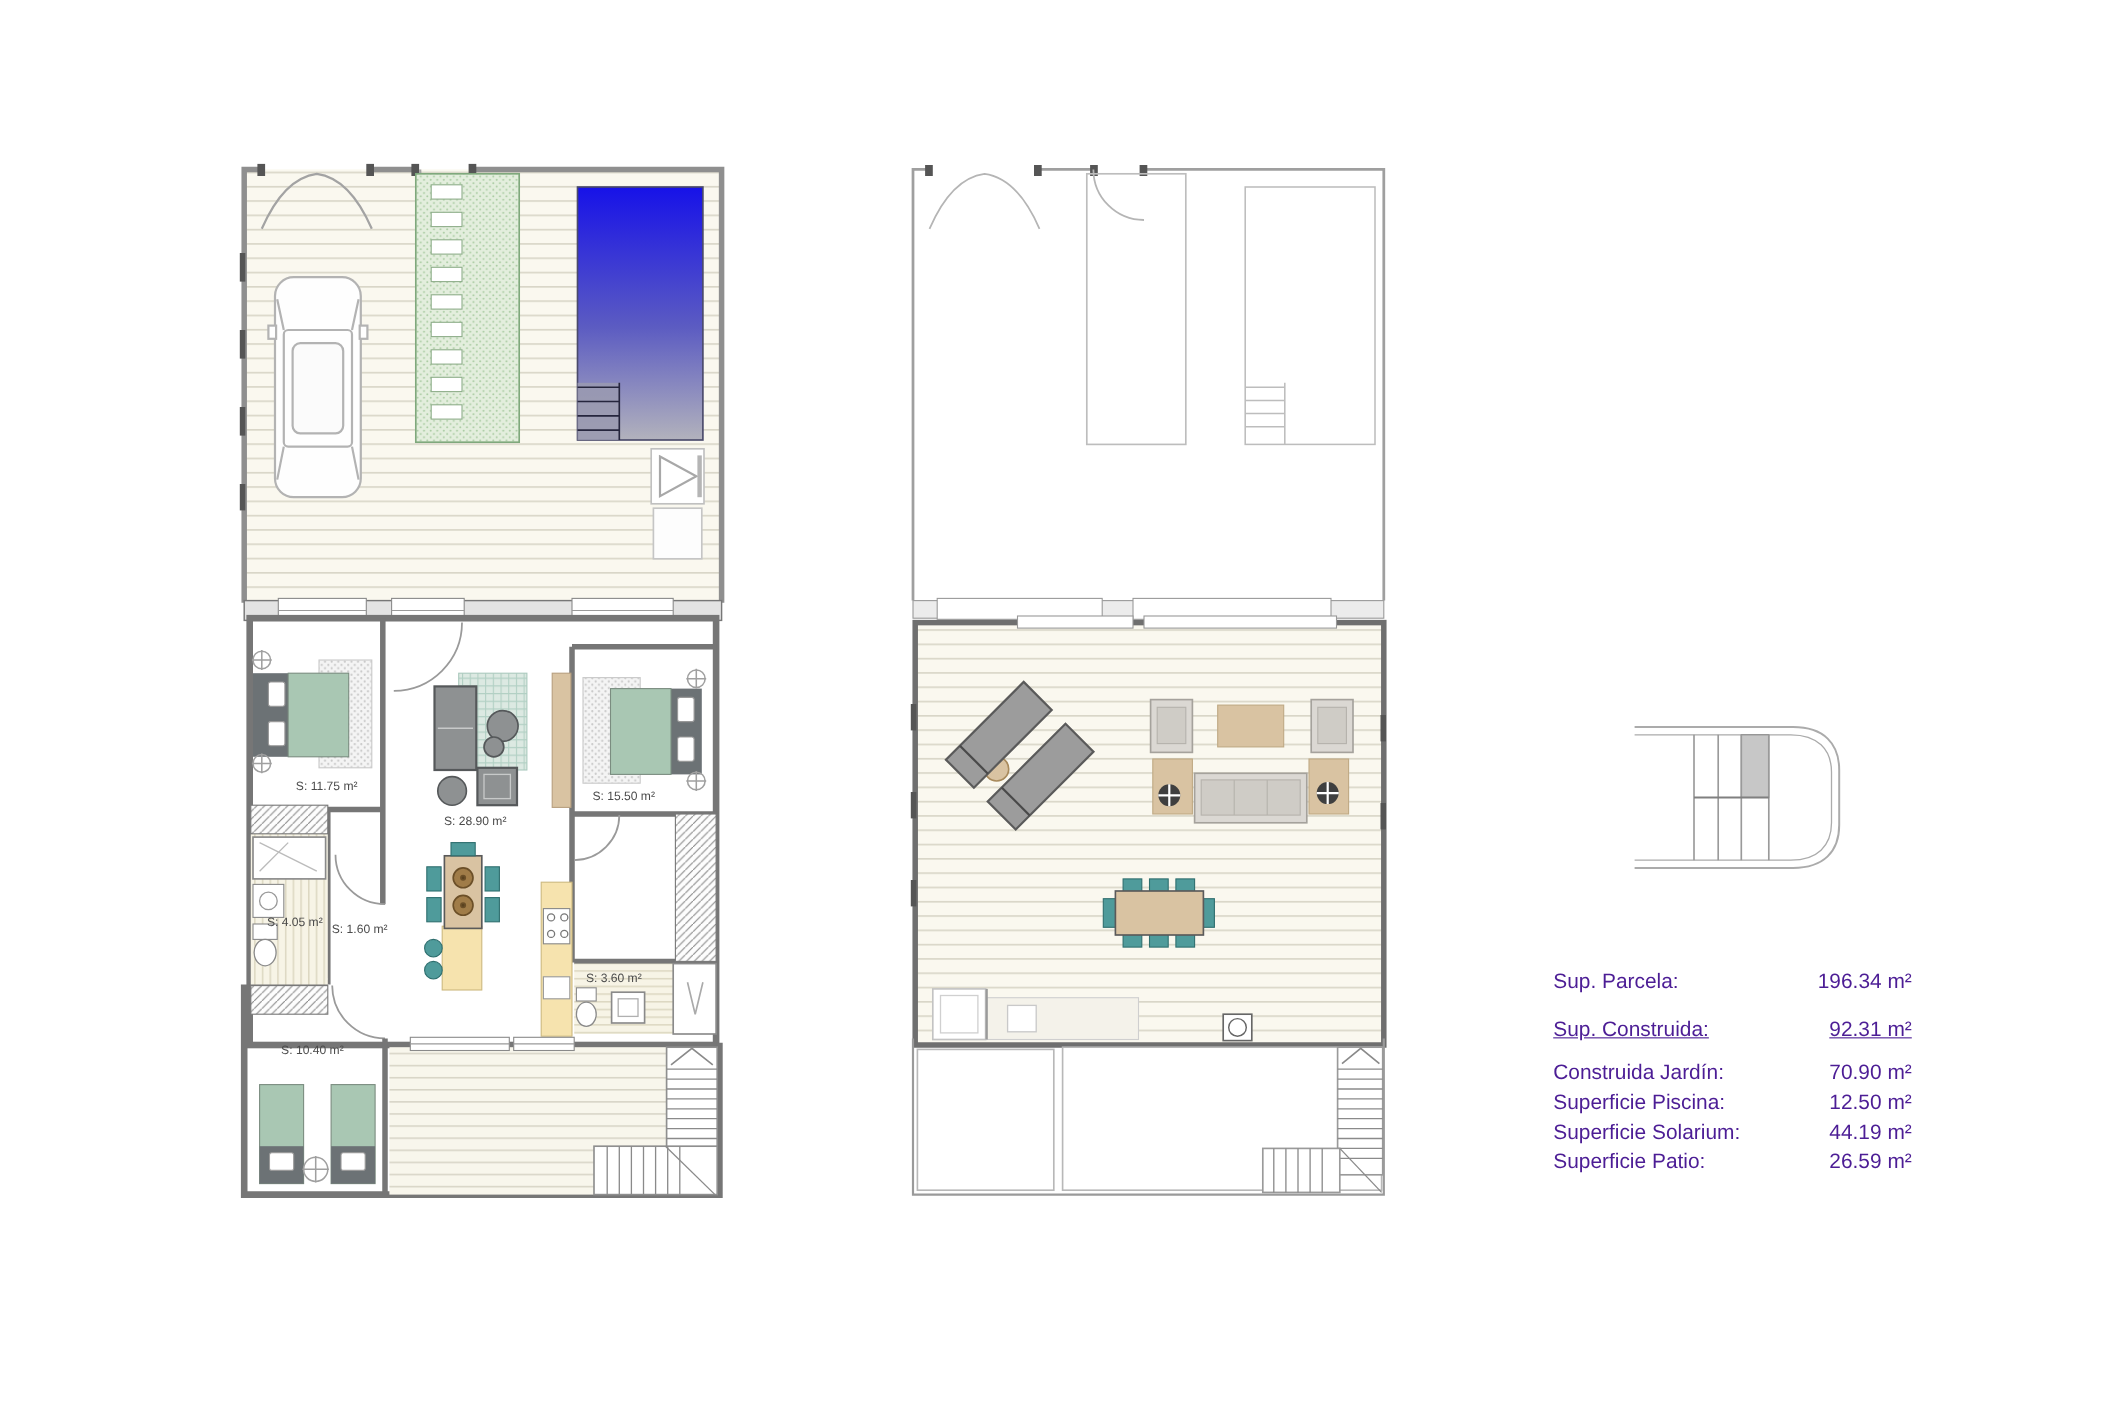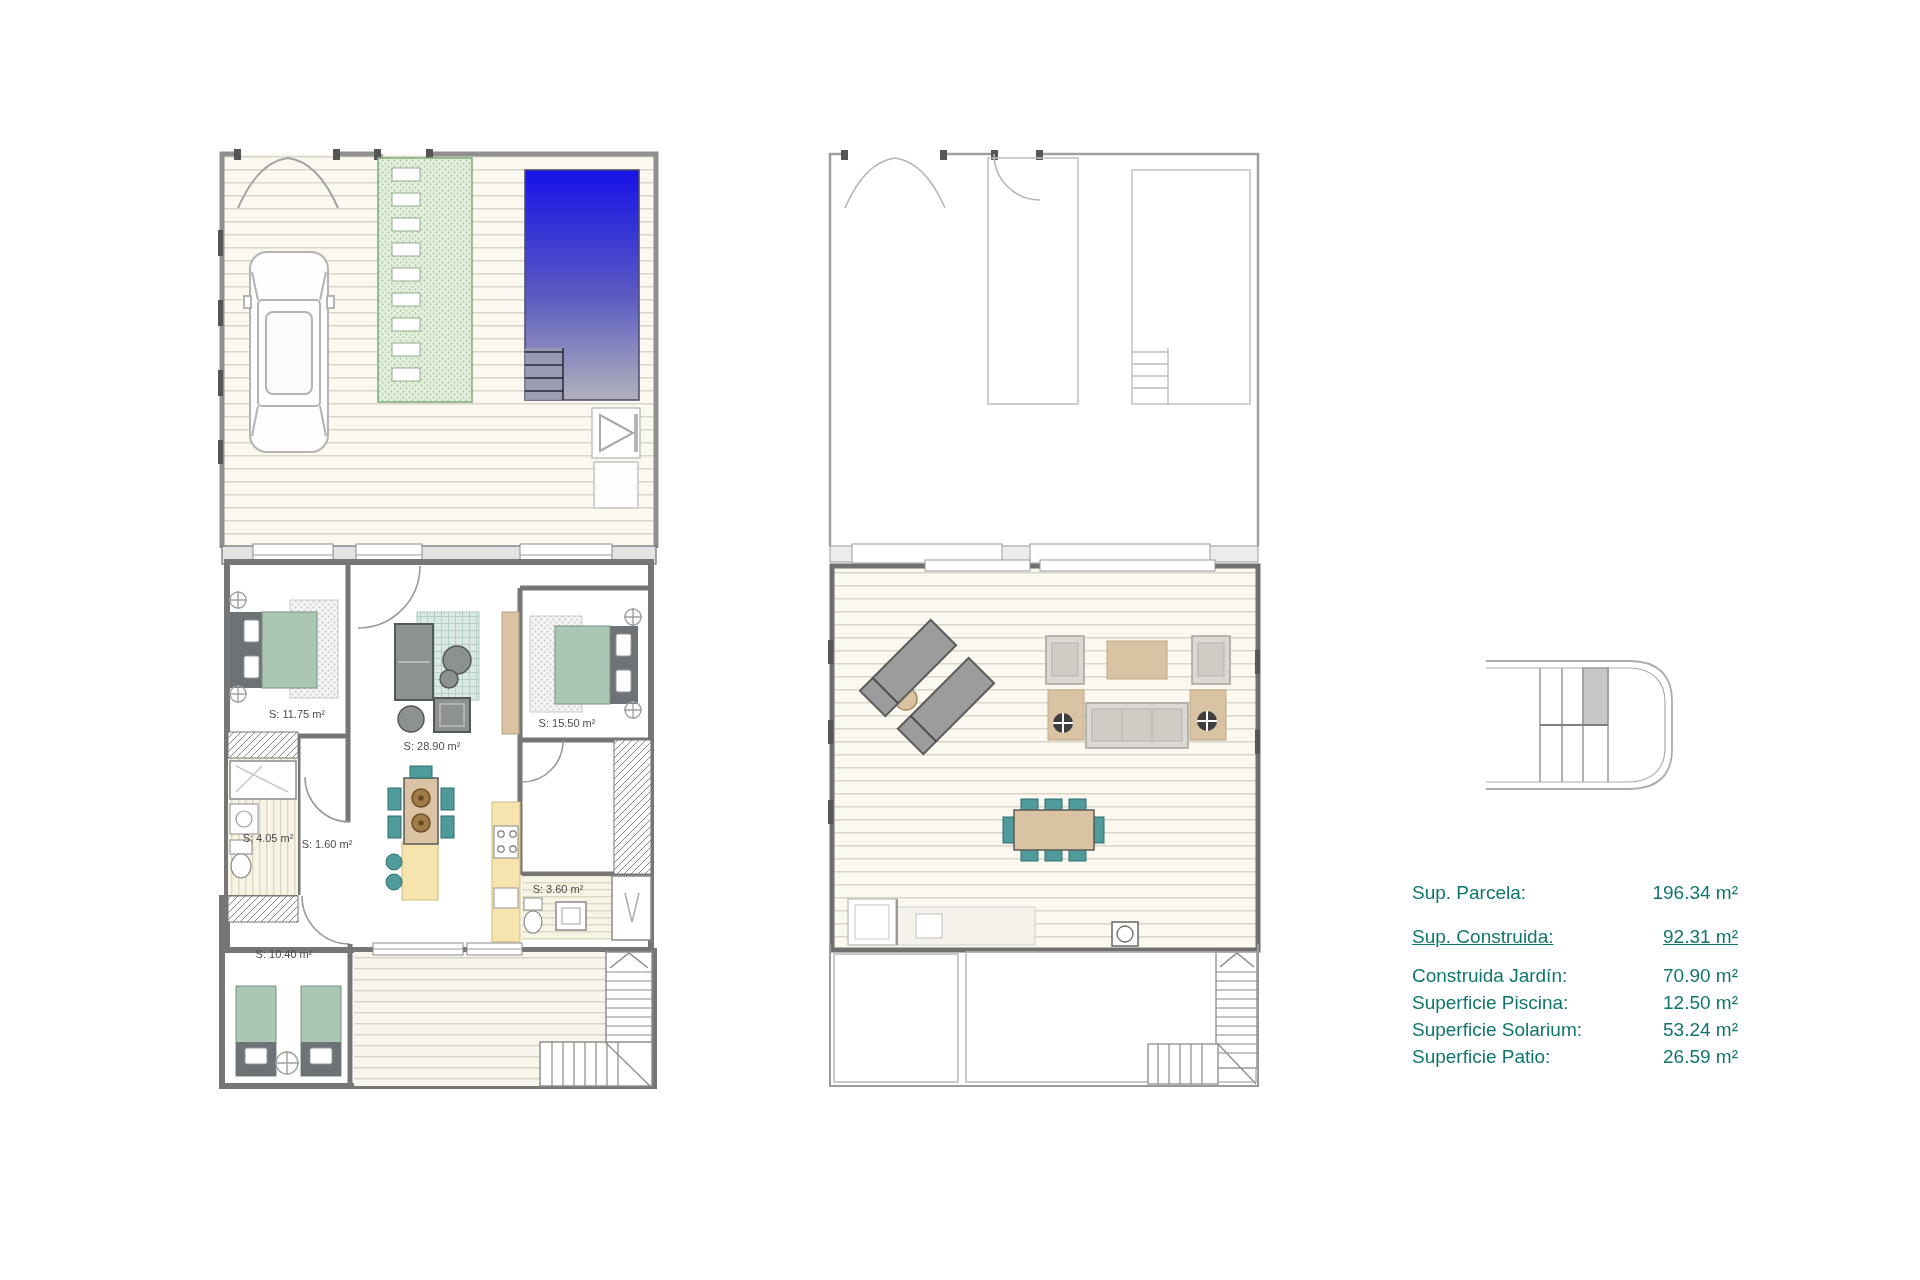--- a/index.html
+++ b/index.html
@@ -2,21 +2,21 @@
 <html><head>
 <meta charset="utf-8">
 <style>
   html,body{margin:0;padding:0;background:#ffffff;}
   .stage{position:relative;width:1920px;height:1096px;background:#ffffff;overflow:hidden;
          font-family:"Liberation Sans",sans-serif;}
   .plan-svg{position:absolute;left:0;top:0;}
   .plan-label{font-family:"Liberation Sans",sans-serif;font-size:11px;fill:#4b4b4b;}
   .legend{position:absolute;left:1412px;top:882px;width:326px;}
   .legend-row{display:flex;justify-content:space-between;height:22px;line-height:22px;
-              font-size:19px;color:#0f766e;}
+              font-size:19px;color:#4c1d95;}
   .legend-row .lab{text-align:left;}
   .legend-row .val{text-align:left;}
   .m1{margin-bottom:22px;} .m2{margin-bottom:17px;text-decoration:underline;} .m3{margin-bottom:5px;}
 </style>
 </head>
 <body>
 
 <div class="stage">
 
 <svg class="plan-svg" width="1920" height="1280" viewBox="0 0 1920 1280">
@@ -407,21 +407,21 @@
   <div class="legend-row m3">
     <span class="lab">Construida Jardín:</span>
     <span class="val">70.90 m²</span>
   </div>
   <div class="legend-row m3">
     <span class="lab">Superficie Piscina:</span>
     <span class="val">12.50 m²</span>
   </div>
   <div class="legend-row m3">
     <span class="lab">Superficie Solarium:</span>
-    <span class="val">53.24 m²</span>
+    <span class="val">44.19 m²</span>
   </div>
   <div class="legend-row m3">
     <span class="lab">Superficie Patio:</span>
     <span class="val">26.59 m²</span>
   </div>
 </div>
 
 </div>
 
 </body></html>

